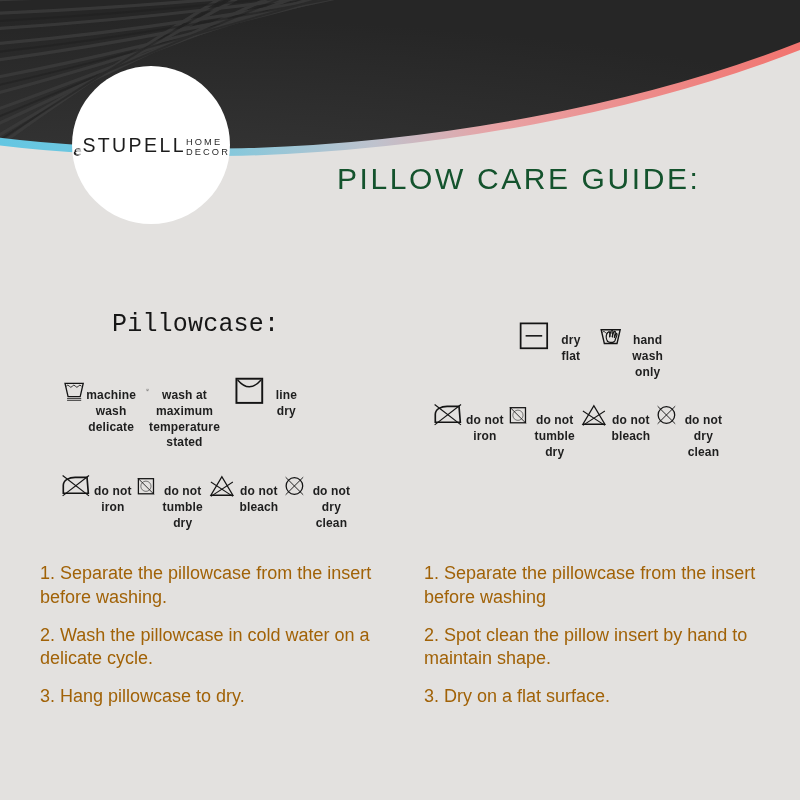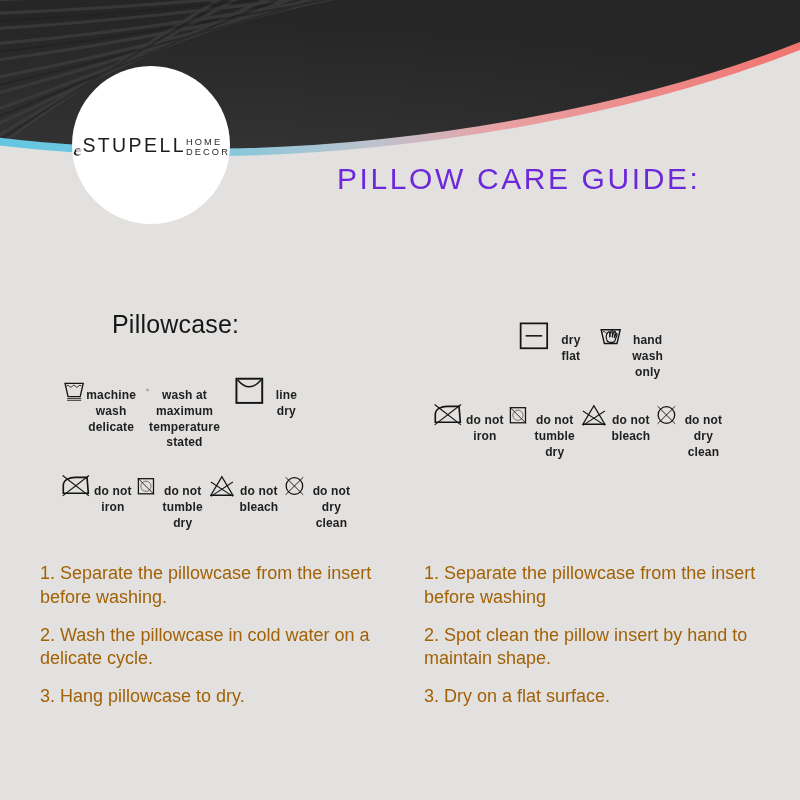--- a/index.html
+++ b/index.html
@@ -72,21 +72,21 @@
     font-family: "Liberation Sans", sans-serif;
   }
 
   
   .main-title {
     position: absolute;
     left: 337px;
     top: 162px;
     font-size: 30px;
     letter-spacing: 2.6px;
-    color: #6d28d9;
+    color: #14532d;
     font-weight: 400;
     white-space: nowrap;
     font-family: "Liberation Sans", sans-serif;
   }
 
   
   .col {
     position: absolute;
     top: 312px;
   }
@@ -95,21 +95,21 @@
 
   .col-heading {
     font-size: 25px;
     color: #161616;
     font-weight: 400;
     letter-spacing: 0.2px;
     margin: 0 0 30px 0;
     line-height: 1;
     font-family: "Liberation Sans", sans-serif;
   }
-  .col-left .col-heading  { padding-left: 72px; }
+  .col-left .col-heading  { padding-left: 72px; font-family: Liberation Mono, monospace; }
   .col-right .col-heading { padding-left: 70px; }
 
   
   .icon-row {
     display: flex;
     align-items: flex-start;
   }
   .icon-row.row1 { gap: 10px; }
   .icon-row.row2 { margin-top: 12px; }
 

